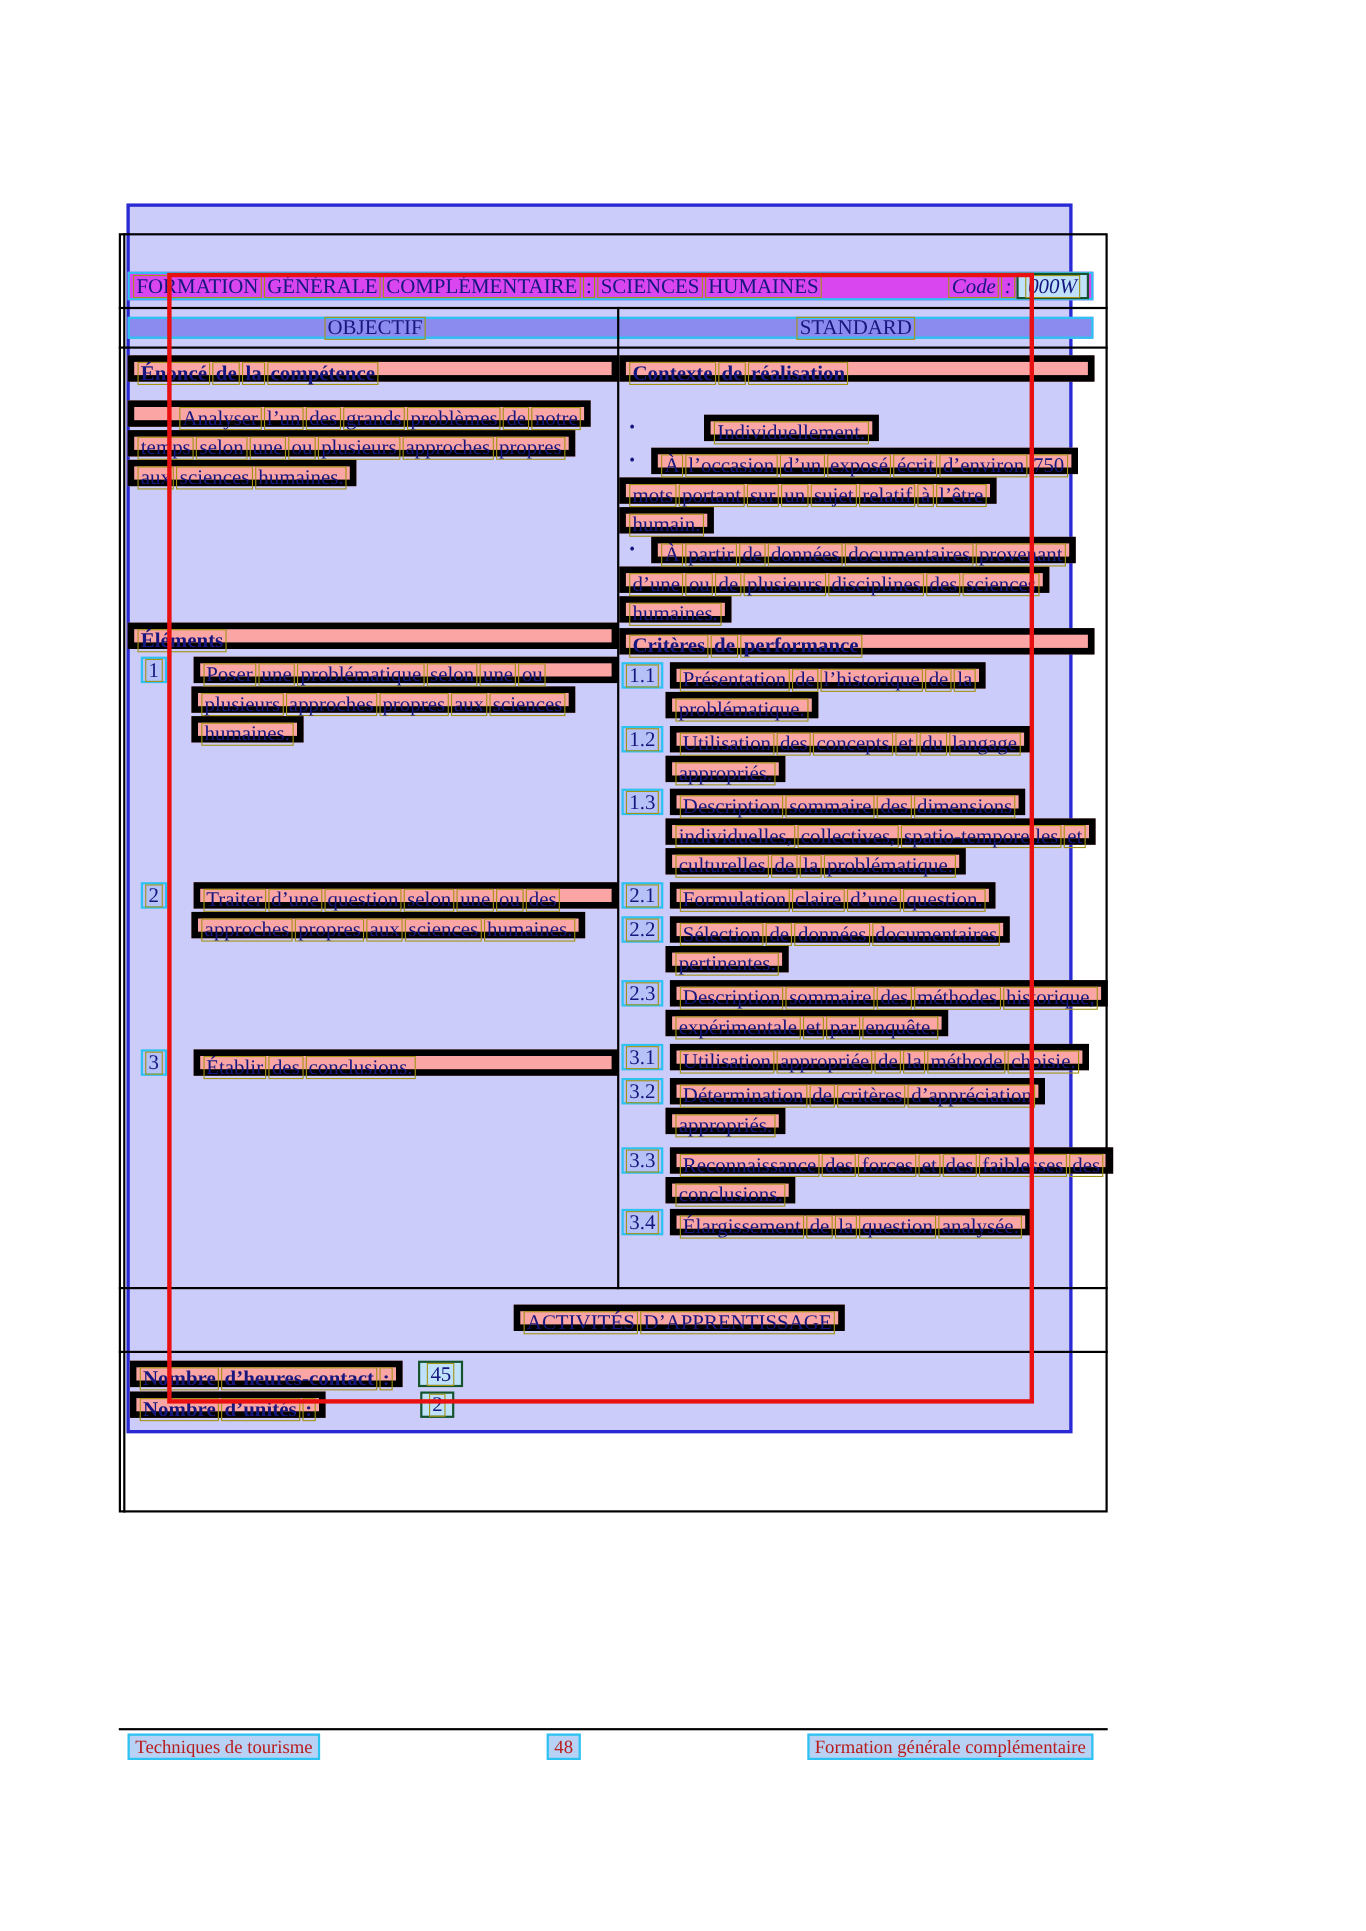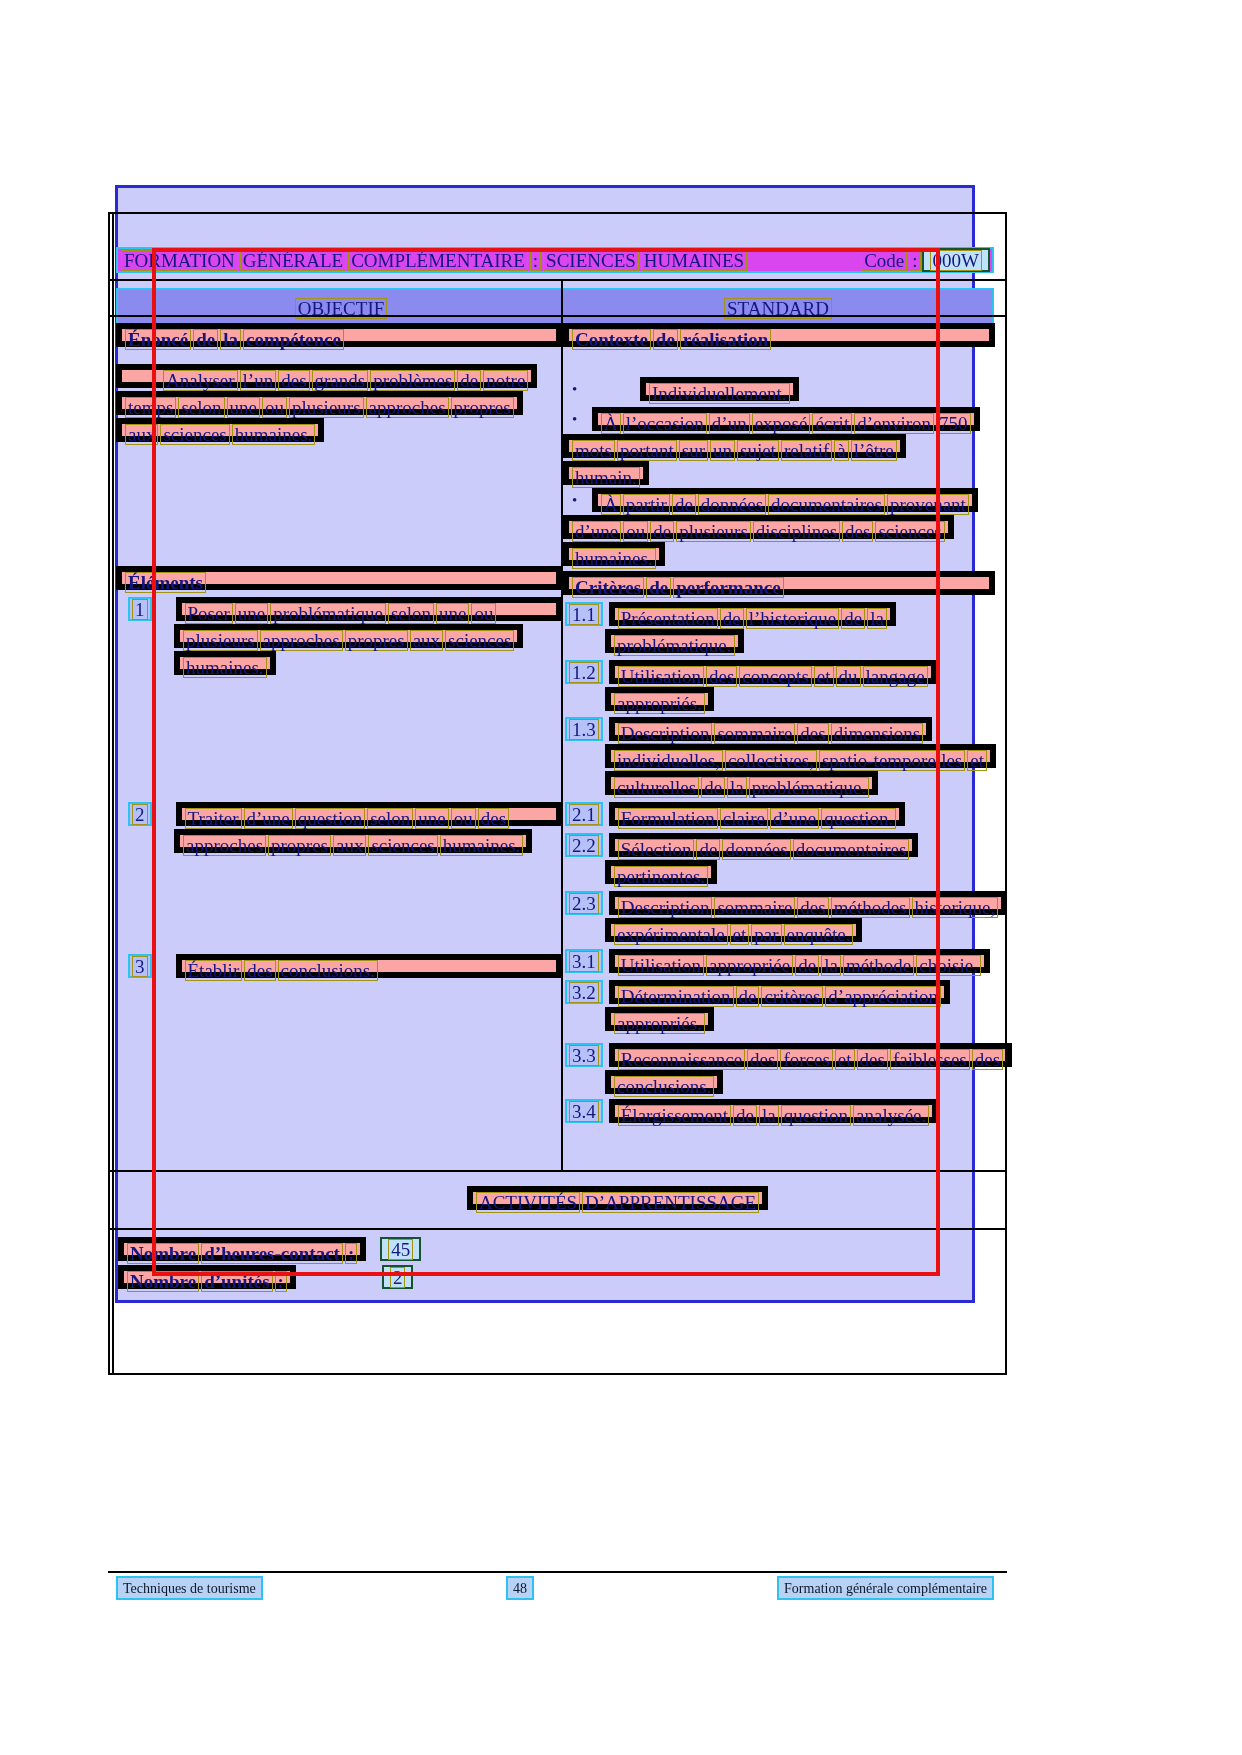--- a/index.html
+++ b/index.html
@@ -50,42 +50,42 @@
   .cont-l{margin-left:58px;}
   .cont-c{margin-left:42px;}
   .cont-b{}
   .lnum{margin-left:12px;margin-right:24px;}
   .cnum{margin-left:2px;margin-right:6px;}
 
   
   #titlebar{left:116px;top:247px;width:878px;height:26px;z-index:2;display:flex;justify-content:space-between;align-items:center;
     background:#d946ef;border:2px solid #2cc3f2;box-sizing:border-box;white-space:nowrap;padding:0 2px;}
   #titlebar .ocr{display:inline-block;}
-  #coderegion{display:flex;align-items:center;}
-  #headerrow{left:116px;top:288px;width:878px;height:40px;z-index:2;display:flex;align-items:center;
+  #coderegion{display:flex;align-items:center;font-style:italic;}
+  #headerrow{left:116px;top:288px;width:878px;height:20px;z-index:2;display:flex;align-items:center;
     background:#8b8bef;border:2px solid #2cc3f2;box-sizing:border-box;white-space:nowrap;}
   #headerrow .half-l{width:446px;text-align:center;}
   #headerrow .half-r{flex:1;text-align:center;}
   #headerrow .ocr{display:inline-block;}
 
   
   #activities{left:108px;top:1186px;width:1019px;z-index:2;display:flex;justify-content:center;}
 
   
   #totals{left:118px;top:1237px;z-index:2;}
   .nrow{display:flex;margin-bottom:4px;align-items:flex-start;}
   .nrow .bar{margin-bottom:0;}
   #hours-val{margin-left:14px;}
   #units-val{margin-left:86px;}
 
   
   #footerline{top:1571px;}
   #footer{left:116px;top:1576px;width:878px;z-index:2;display:flex;justify-content:space-between;align-items:center;}
   .fbox{display:inline-block;background:#b7d2f5;border:2px solid #2cc3f2;box-sizing:border-box;
-    height:24px;padding:1px 5px 0 5px;font-size:14px;line-height:19px;color:#0f172a;white-space:nowrap;}
+    height:24px;padding:1px 5px 0 5px;font-size:17px;line-height:19px;color:#b91c1c;white-space:nowrap;}
 </style>
 </head>
 <body>
 
 <div id="lavender" class="abs"></div>
 
 <div id="titlebar" class="abs">
   <span class="ocr"><span class="w">FORMATION</span><span class="w">GÉNÉRALE</span><span class="w">COMPLÉMENTAIRE</span><span class="w">:</span><span class="w">SCIENCES</span><span class="w">HUMAINES</span></span>
   <span id="coderegion">
     <span class="ocr"><span class="w">Code</span><span class="w">:</span></span>

